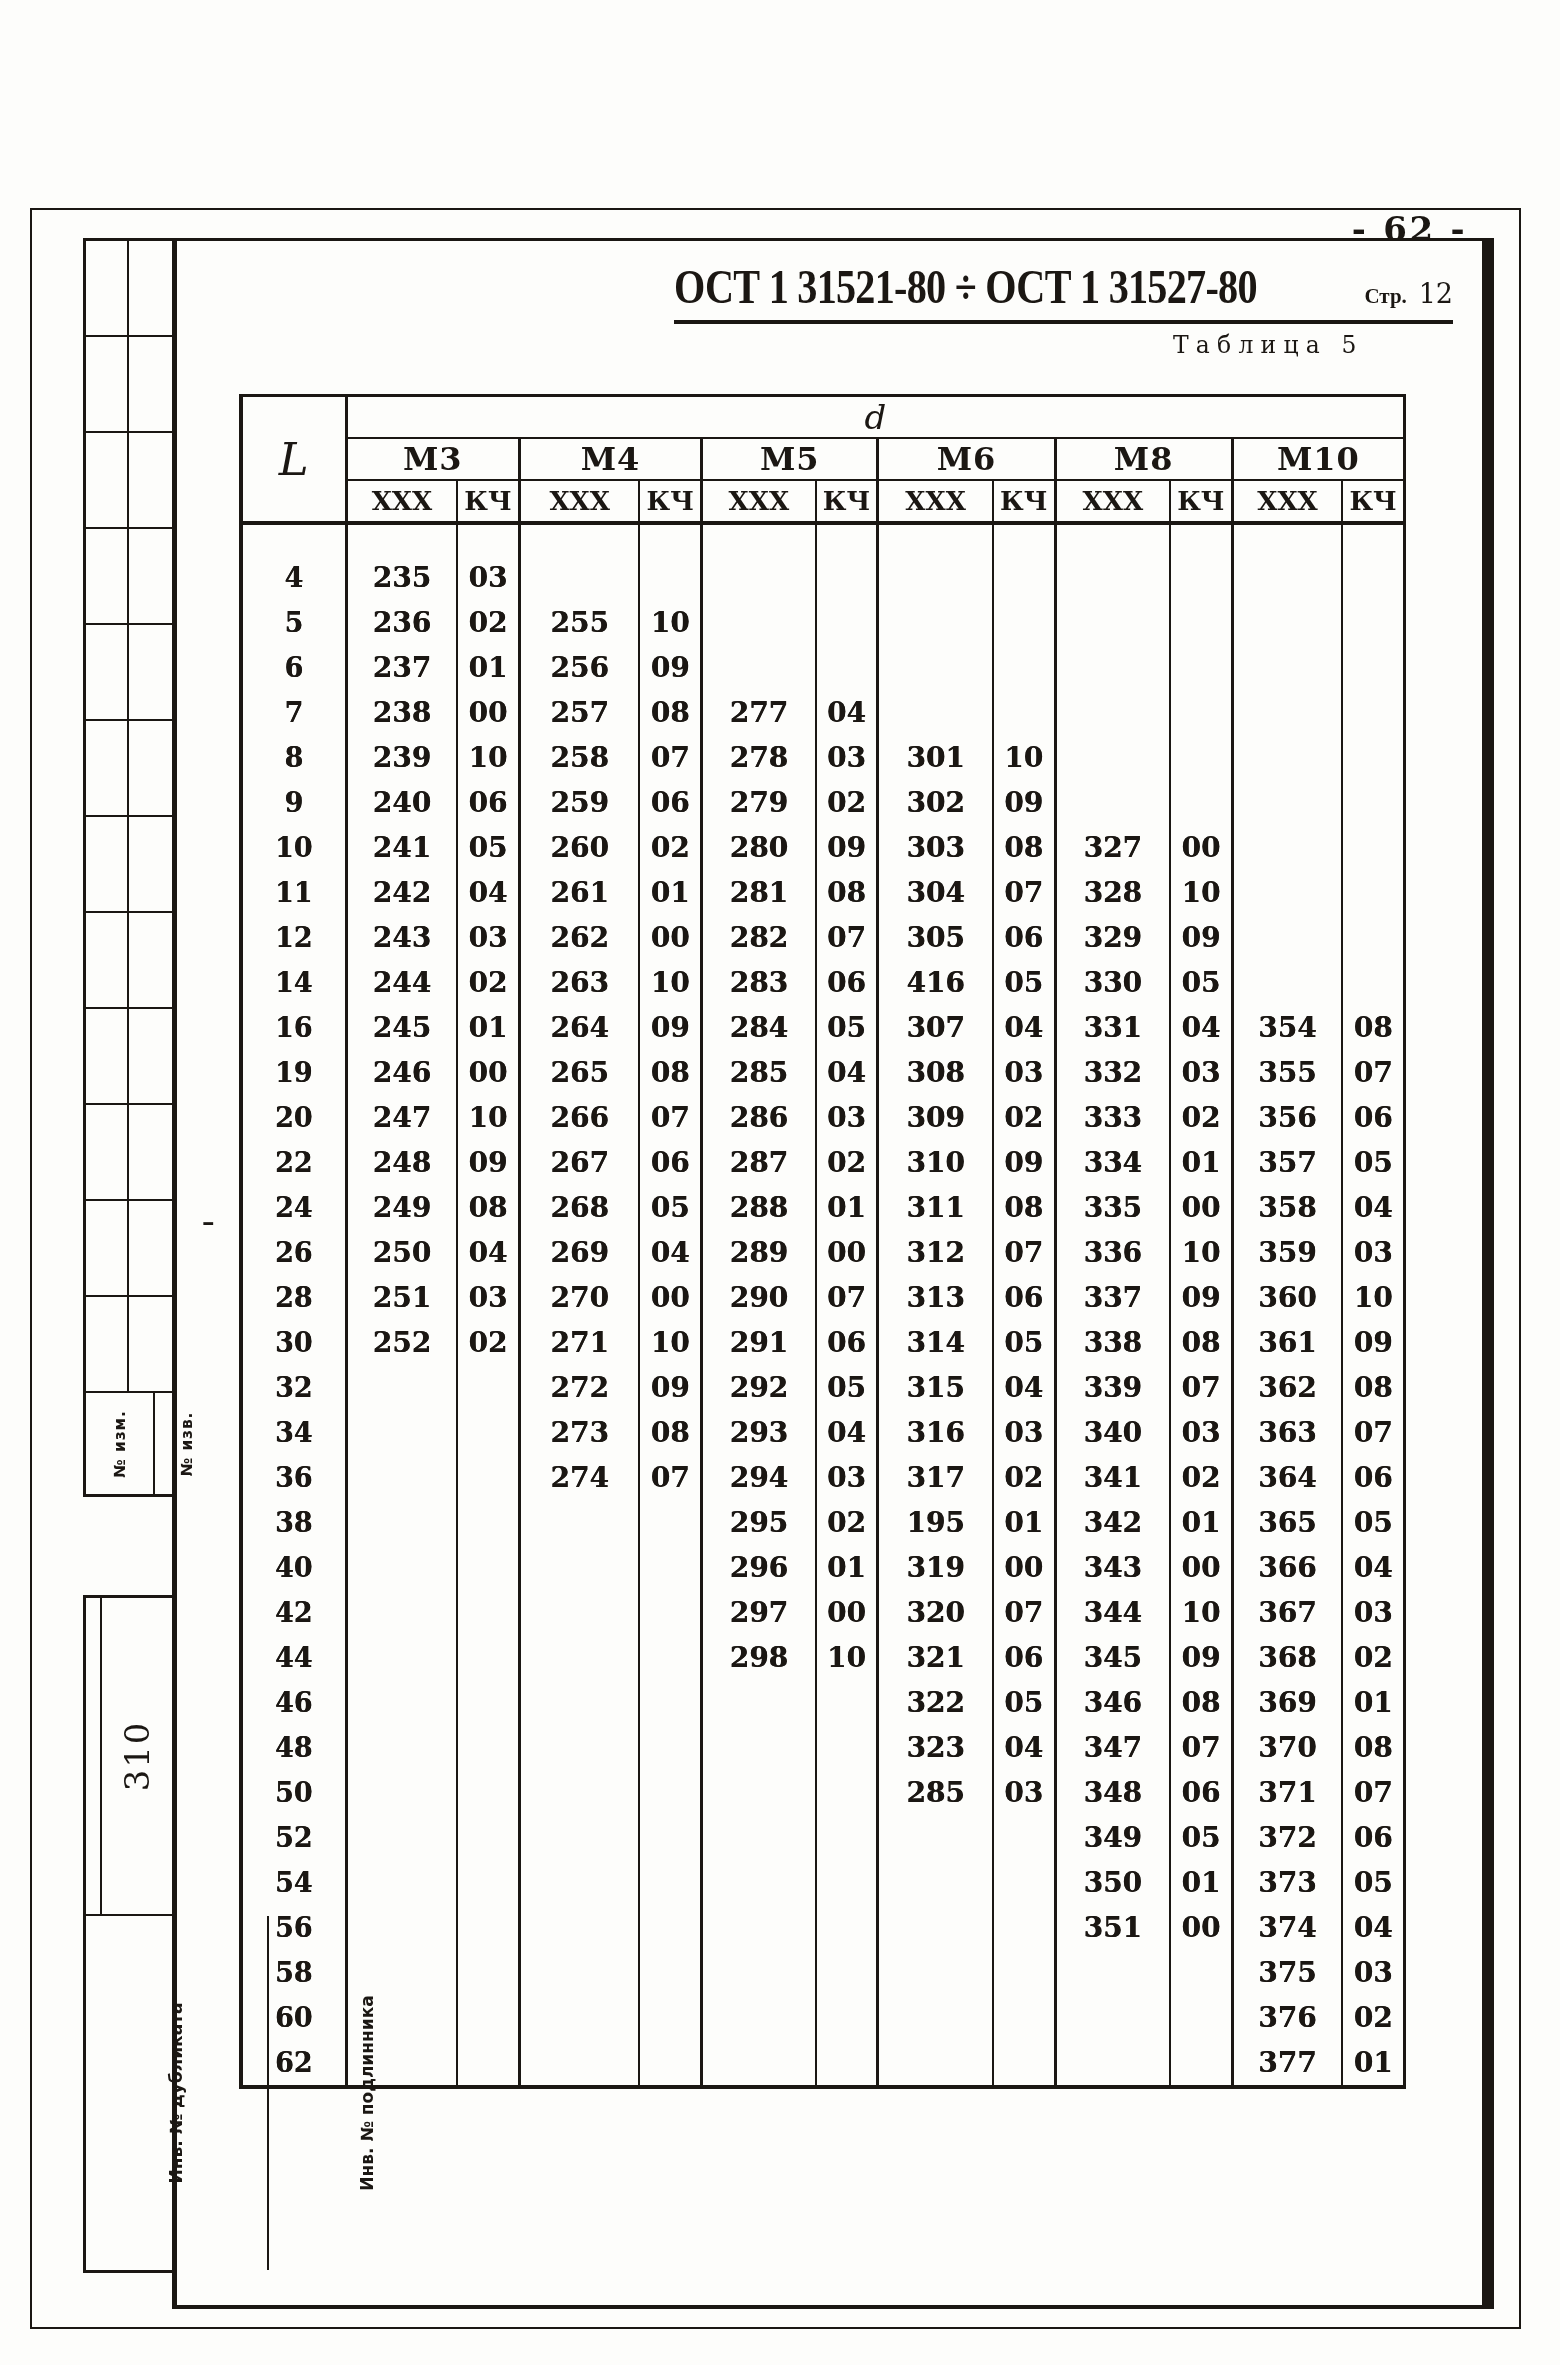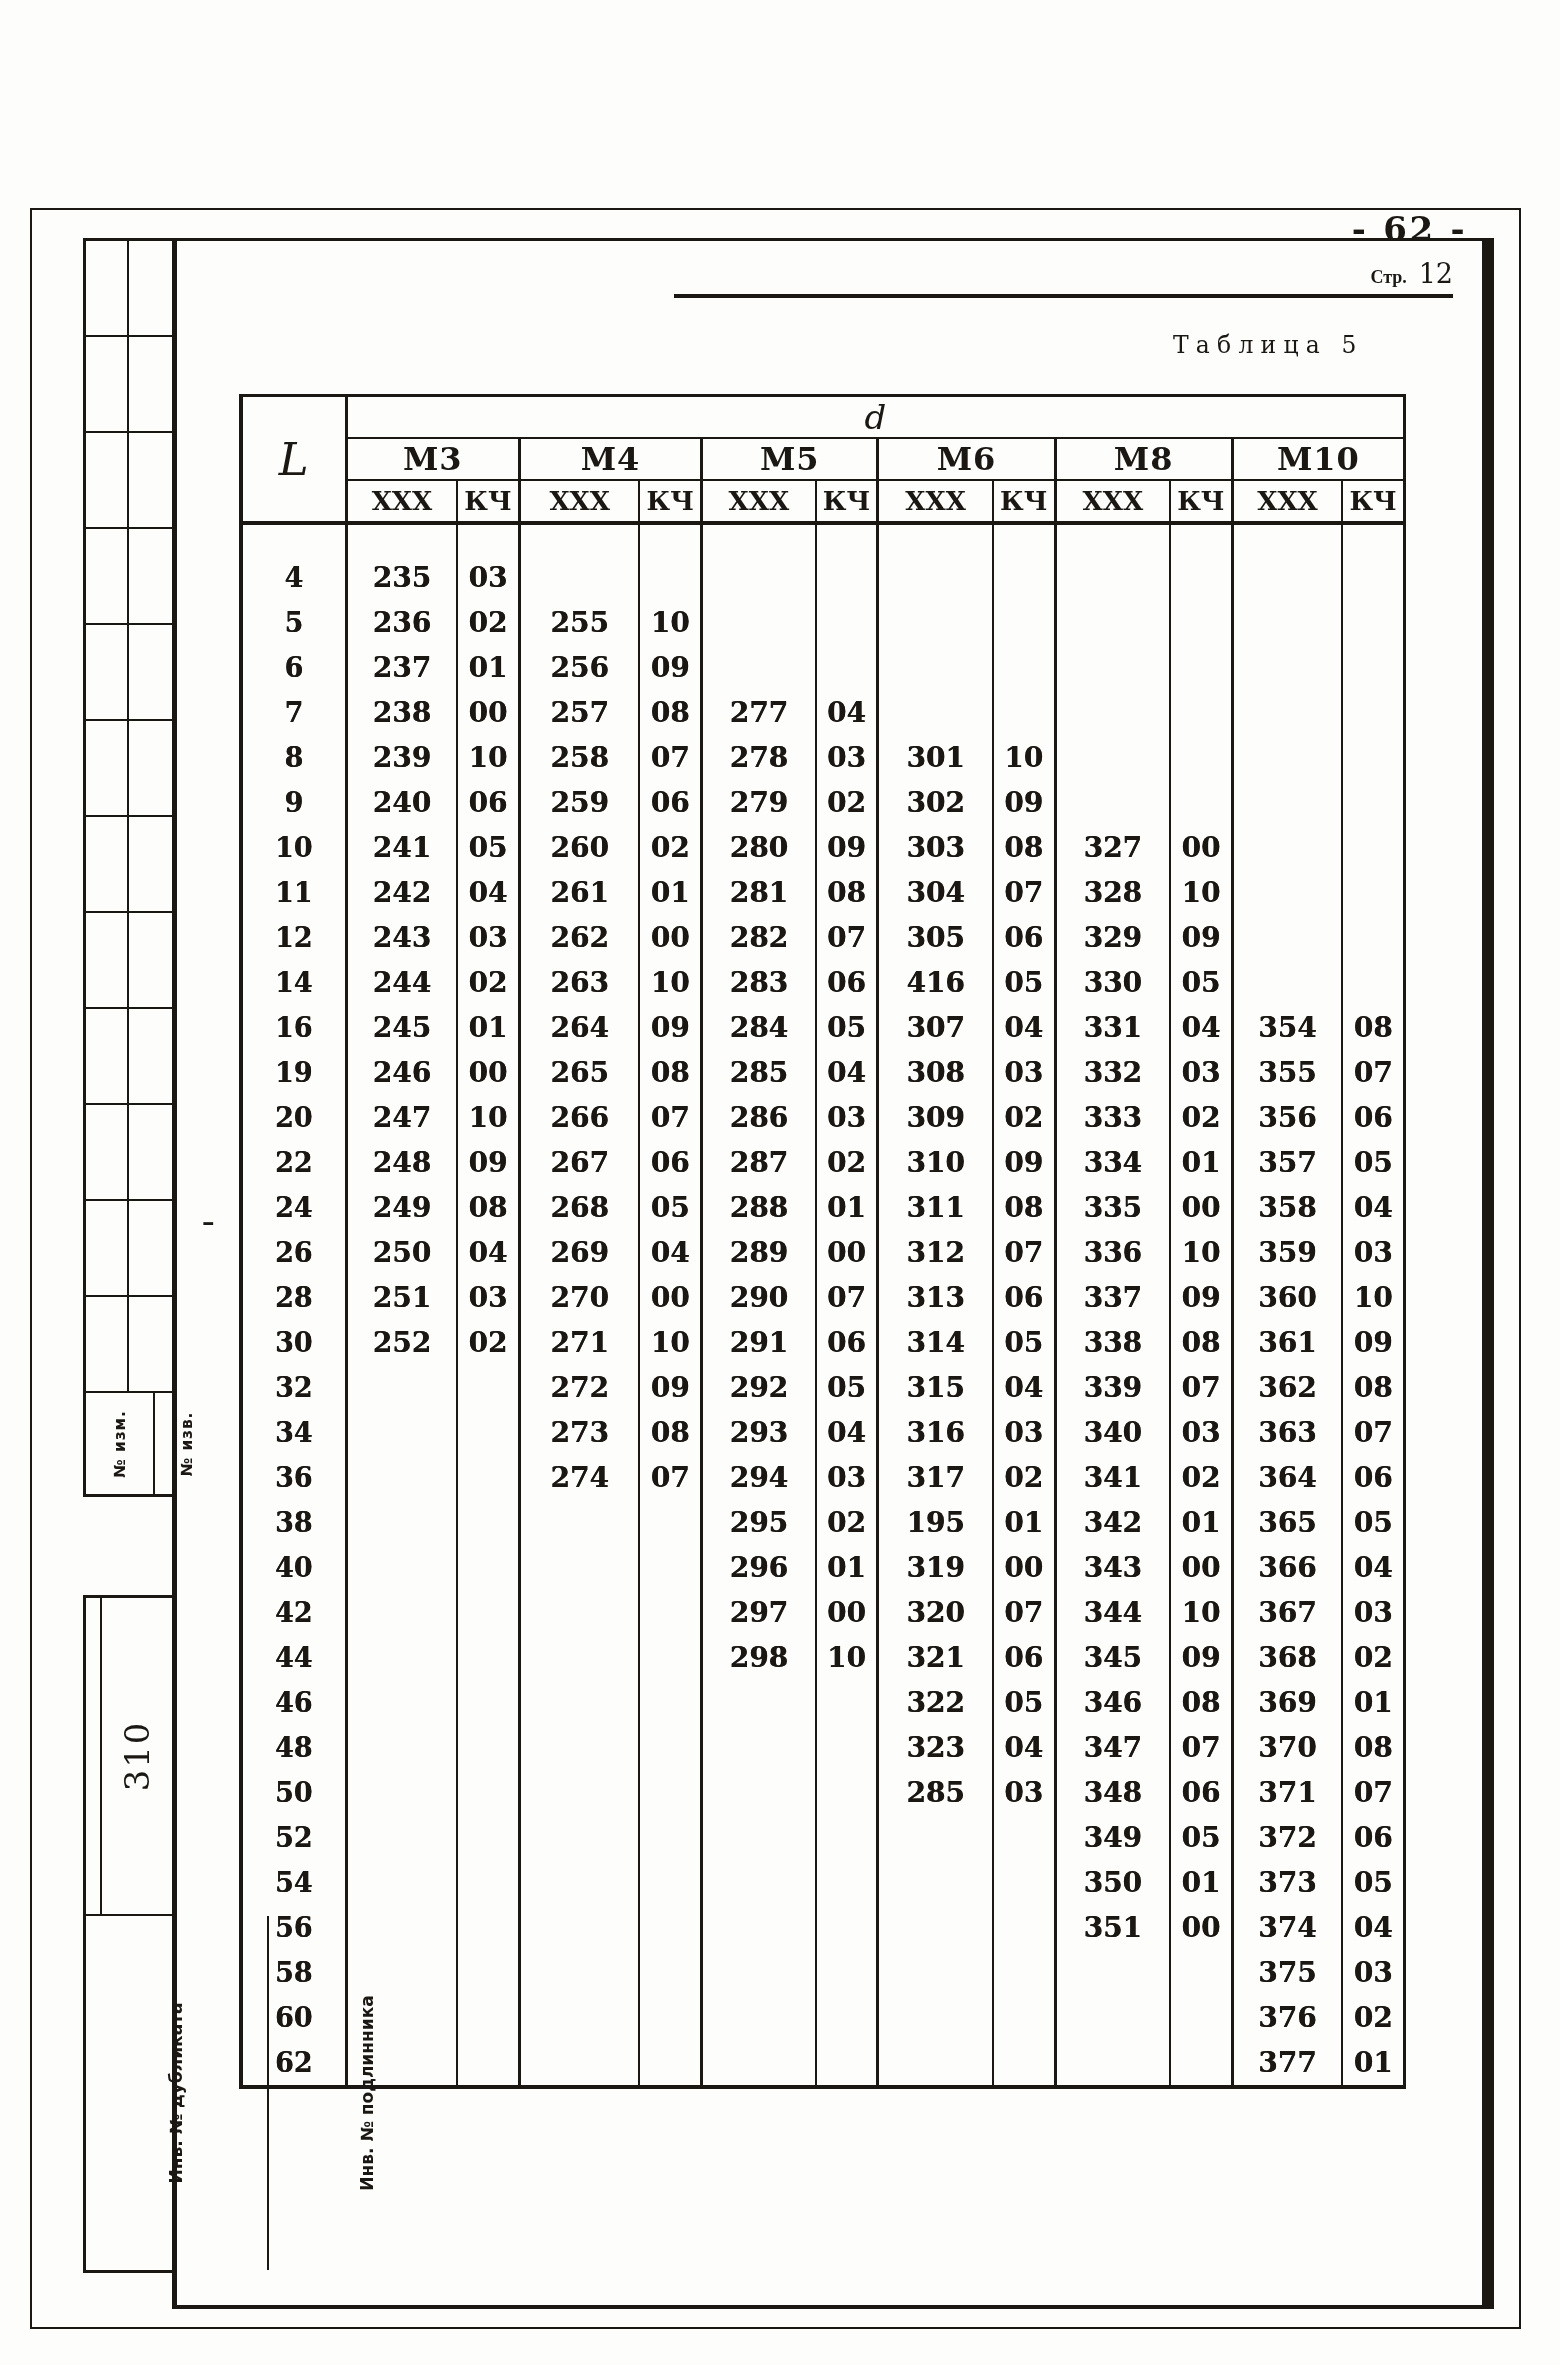--- a/index.html
+++ b/index.html
@@ -38,21 +38,21 @@
   .stamp-sm{font-family:"DejaVu Sans", sans-serif;font-weight:700;font-size:17px;}
   
   .pagenum{position:absolute;left:1328px;top:209px;width:163px;text-align:center;
     font-weight:700;font-size:34px;letter-spacing:2.7px;font-family:"DejaVu Serif", serif;}
   .title-wrap{position:absolute;left:674px;top:258px;width:779px;
     border-bottom:4.5px solid var(--ink);padding-bottom:5.4px;display:flex;align-items:baseline;}
   .title-main{display:inline-block;width:633px;overflow:visible;}
   .title-main > span{display:inline-block;transform:scaleX(0.82);transform-origin:left bottom;
     font-family:"Liberation Serif", serif;font-weight:700;font-size:49px;white-space:nowrap;letter-spacing:-0.9px;}
   .page-ref{margin-left:auto;white-space:nowrap;}
-  .ref-label{font-family:"Liberation Serif", serif;font-weight:700;font-size:18px;}
+  .ref-label{font-family:"Liberation Serif", serif;font-weight:700;font-size:21px;}
   .ref-value{font-family:"DejaVu Serif", serif;font-weight:400;font-size:27px;margin-left:7.2px;}
   .caption{position:absolute;left:1173px;top:331px;font-family:"DejaVu Serif", serif;
     font-weight:500;font-size:23.5px;letter-spacing:7.2px;white-space:nowrap;}
   .stray{position:absolute;left:202px;top:1207px;font-size:25px;font-weight:700;}
   
   table.spec{position:absolute;left:239px;top:394px;width:1167px;
     border-collapse:collapse;table-layout:fixed;
     border:3.6px solid var(--ink);border-left-width:4.5px;border-bottom-width:4.5px;border-top-width:3.6px;}
   table.spec th, table.spec td{padding:0;text-align:center;vertical-align:middle;
     font-family:"DejaVu Serif", serif;color:var(--ink);}
@@ -130,20 +130,21 @@
       <div class="lb-cell br">
         <span class="vtext stamp-sm">Инв. № дубликата</span>
       </div>
       <div class="lb-cell">
         <span class="vtext stamp-sm">Инв. № подлинника</span>
       </div>
     </div>
   </div>
 
   <div class="title-wrap">
+    <span class="title-main"><span>ОСТ 1 31521-80 ÷ ОСТ 1 31527-80</span></span>
     <span class="page-ref">
       <span class="ref-label">Стр.</span>
       <span class="ref-value">12</span>
     </span>
   </div>
 
   <div class="caption">Таблица 5</div>
 
   <div class="stray">–</div>
 

